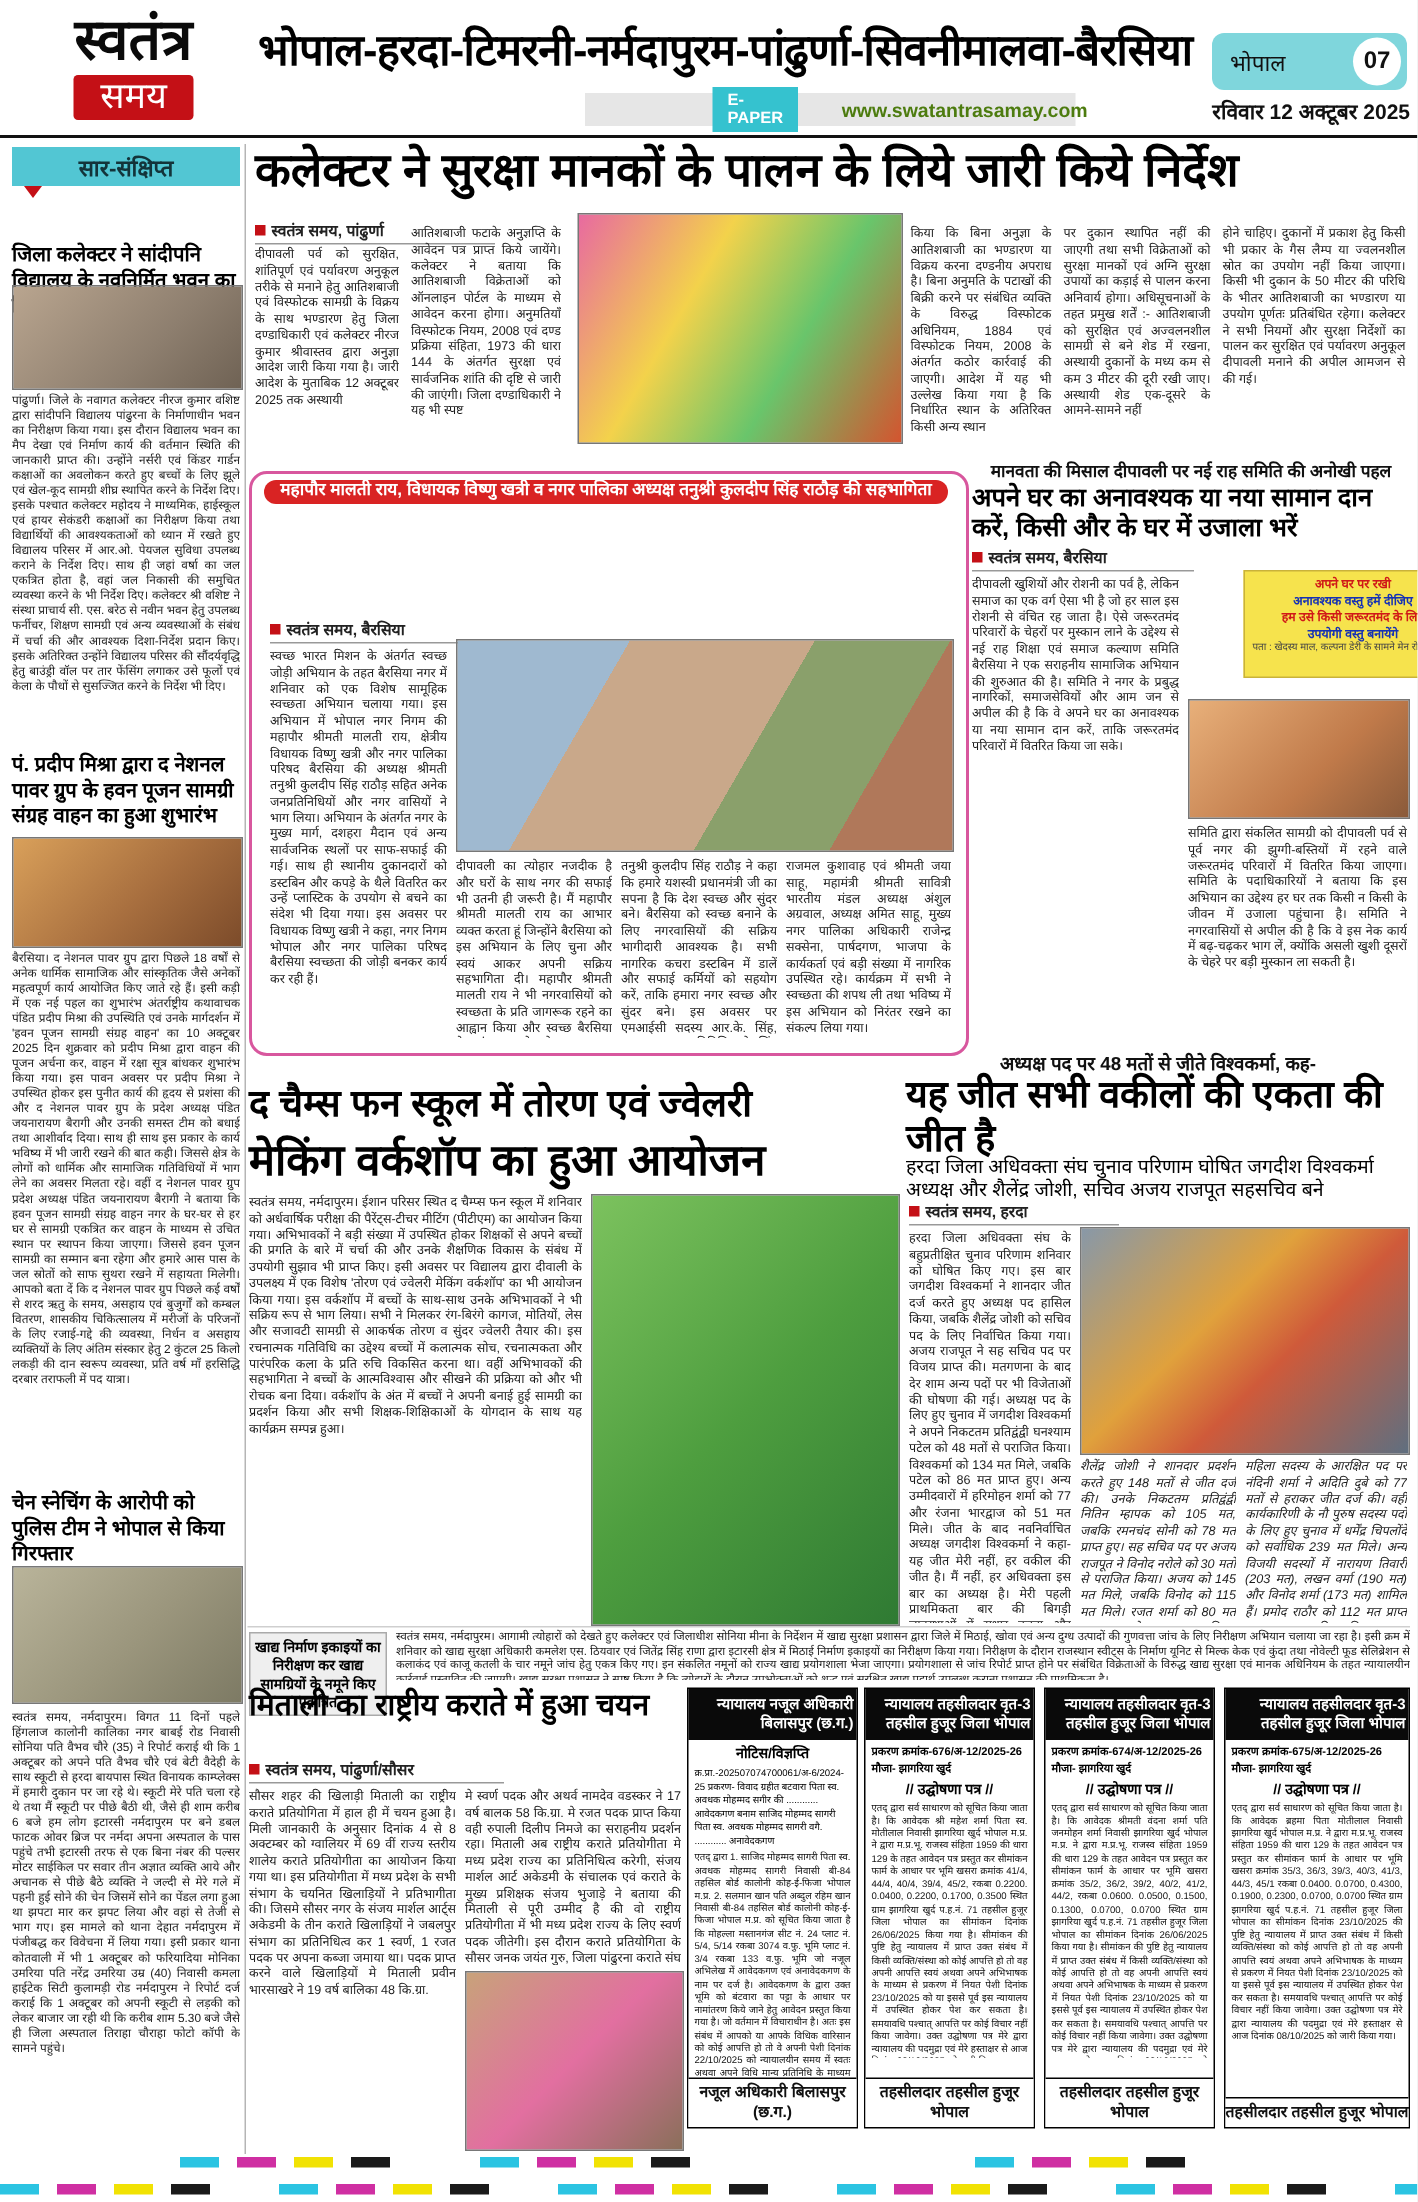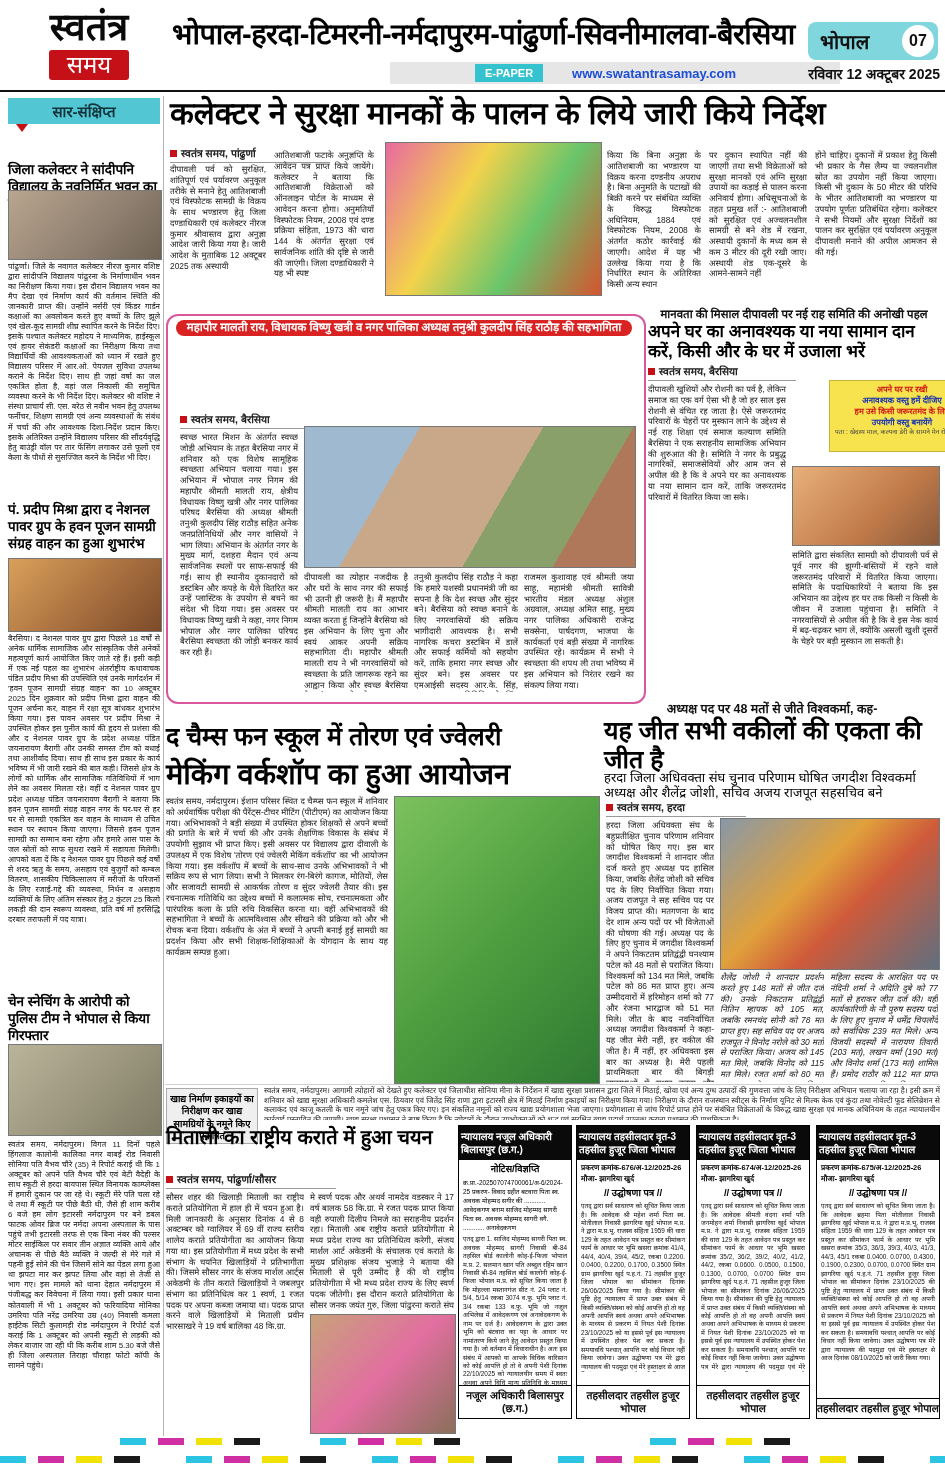--- a/index.html
+++ b/index.html
@@ -14,21 +14,21 @@
   .jtxt{font-size:8.4px;line-height:1.28;text-align:justify;color:#1c1c1c;overflow:hidden;}
   .jtxt-sm{font-size:7.9px;line-height:1.27;text-align:justify;color:#1c1c1c;overflow:hidden;}
   .ital{font-style:italic;}
   .ph{background:#999;border:1px solid #777;}
   .sb-title{font-weight:bold;font-size:13.5px;line-height:1.25;color:#000;}
   .vrule{background:#b5b5b5;width:1px;}
   .cleanbox{border:2.5px solid #d8579e;border-radius:12px;background:#fff;}
   .kicker-red{background:#d92323;color:#fff;font-weight:bold;text-align:center;
               border-radius:8px;line-height:1.2;}
   .lnbox{border:1.5px solid #000;background:#fff;}
-  .lnhead{background:#0a0a0a;color:#fff;font-weight:bold;text-align:left;font-size:10px;
+  .lnhead{background:#0a0a0a;color:#fff;font-weight:bold;text-align:right;font-size:10px;
           line-height:1.32;padding:4px 2px;}
   .lncase{font-weight:bold;font-size:7.4px;line-height:1.4;padding:3px 4px 0 4px;color:#000;}
   .lntitle{text-align:center;font-weight:bold;font-size:9.5px;padding:2px 0 1px 0;color:#000;}
   .lnbody{font-size:6.4px;line-height:1.32;text-align:justify;padding:2px 4px;overflow:hidden;color:#111;}
   .lnfoot{position:absolute;bottom:0;left:0;right:0;border-top:1.5px solid #000;text-align:center;
           font-weight:bold;font-size:10.5px;line-height:1.25;padding:3px 0;background:#fff;}
   .regmarks{height:7px;background:repeating-linear-gradient(90deg,
       #2bc4e2 0 26px,#ffffff 26px 38px,#cf2fa2 38px 64px,#ffffff 64px 76px,
       #f1e203 76px 102px,#ffffff 102px 114px,#1a1a1a 114px 140px,#ffffff 140px 186px);}
   .flyer{background:#f6e34d;border:1px solid #c9b23a;text-align:center;overflow:hidden;padding:3px 2px;}
@@ -42,26 +42,26 @@
 </head>
 <body>
 
 <div class="page">
 
   <div class="abs" style="left:14px;top:8px;width:150px;height:80px;text-align:center;">
     <div style="font-weight:bold;font-size:38px;line-height:1.0;color:#0a0a0a;">स्वतंत्र</div>
     <div style="margin-top:4px;display:inline-block;background:#c41016;color:#fff;font-weight:normal;font-size:24px;line-height:1.1;padding:2px 18px;border-radius:3px;">समय</div>
   </div>
   <div class="abs hl" style="left:172px;top:18px;width:635px;font-size:29px;letter-spacing:-0.5px;">भोपाल-हरदा-टिमरनी-नर्मदापुरम-पांढुर्णा-सिवनीमालवा-बैरसिया</div>
-  <div class="abs" style="left:390px;top:62px;width:450px;height:22px;background:#e6e6e6;display:flex;align-items:center;gap:21px;">
+  <div class="abs" style="left:390px;top:62px;width:327px;height:22px;background:#e6e6e6;display:flex;align-items:center;gap:21px;">
     <span style="background:#35c2cf;color:#fff;font-weight:bold;font-size:11px;padding:3px 10px;margin-left:85px;">E-PAPER</span>
-    <span style="font-weight:bold;font-size:13px;margin-left:8px;color:#1d4ed8;">www.swatantrasamay.com</span>
+    <span style="font-weight:bold;font-size:13px;margin-left:8px;color:#4d7c0f;">www.swatantrasamay.com</span>
   </div>
   <div class="abs" style="left:808px;top:22px;width:130px;height:38px;background:#7fd6dc;border-radius:8px;display:flex;align-items:center;justify-content:space-between;padding:0 4px 0 12px;box-sizing:border-box;">
-    <span style="font-weight:bold;font-size:20px;color:#111;">भोपाल</span>
+    <span style="font-weight:normal;font-size:15px;color:#111;">भोपाल</span>
     <span style="background:#fff;border-radius:50%;width:32px;height:32px;display:flex;align-items:center;justify-content:center;font-weight:bold;font-size:16px;color:#111;">07</span>
   </div>
   <div class="abs" style="left:800px;top:64px;width:140px;text-align:right;font-weight:bold;font-size:14px;color:#111;">रविवार 12 अक्टूबर 2025</div>
   <div class="abs" style="left:0;top:90px;width:945px;height:2px;background:#111;"></div>
 
   <div class="abs" style="left:8px;top:98px;width:152px;height:26px;background:#52c6d3;color:#13343a;font-weight:bold;font-size:15px;display:flex;align-items:center;justify-content:center;">सार-संक्षिप्त</div>
   <div class="abs" style="left:16px;top:124px;width:0;height:0;border-left:6px solid transparent;border-right:6px solid transparent;border-top:8px solid #c41016;"></div>
 
   <div class="abs sb-title" style="left:8px;top:134px;width:152px;margin-top:28px;">जिला कलेक्टर ने सांदीपनि विद्यालय के नवनिर्मित भवन का किया निरीक्षण</div>
   <div class="abs ph" style="left:8px;top:190px;width:152px;height:68px;background:linear-gradient(135deg,#b9a58f,#8e7f6f 60%,#6f6254);"></div>

